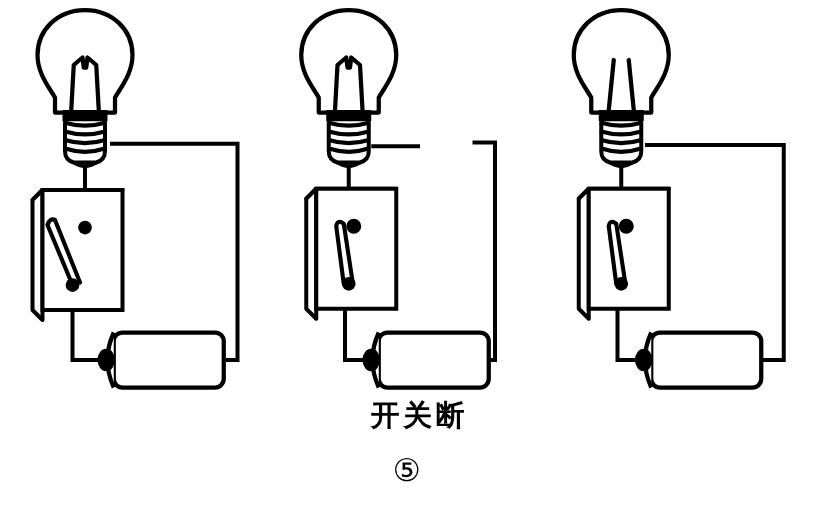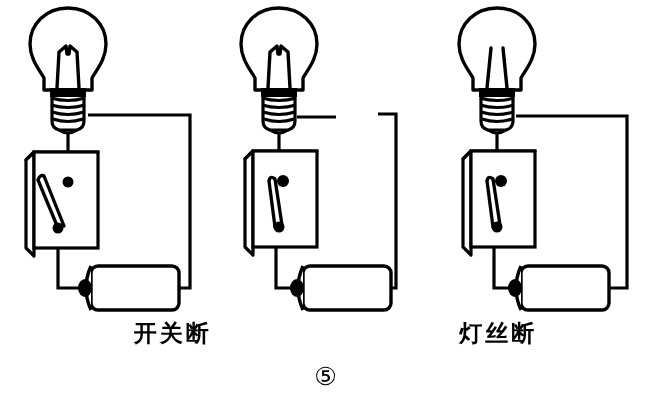--- a/index.html
+++ b/index.html
@@ -166,18 +166,17 @@
       </g>
       <path d="M 494,248 L 494,288 L 515,288" fill="none" stroke="#000000" stroke-width="3.2"></path>
       <g transform="translate(521,288)">
         <use href="#battery"></use>
       </g>
     </g>
   </svg>
 
   <div class="label-row">
     <div class="label-cell">开关断</div>
-    <div class="label-cell">灯丝断</div>
   </div>
 
   <div class="figure-number">⑤</div>
 
 </div>
 
 </body></html>

